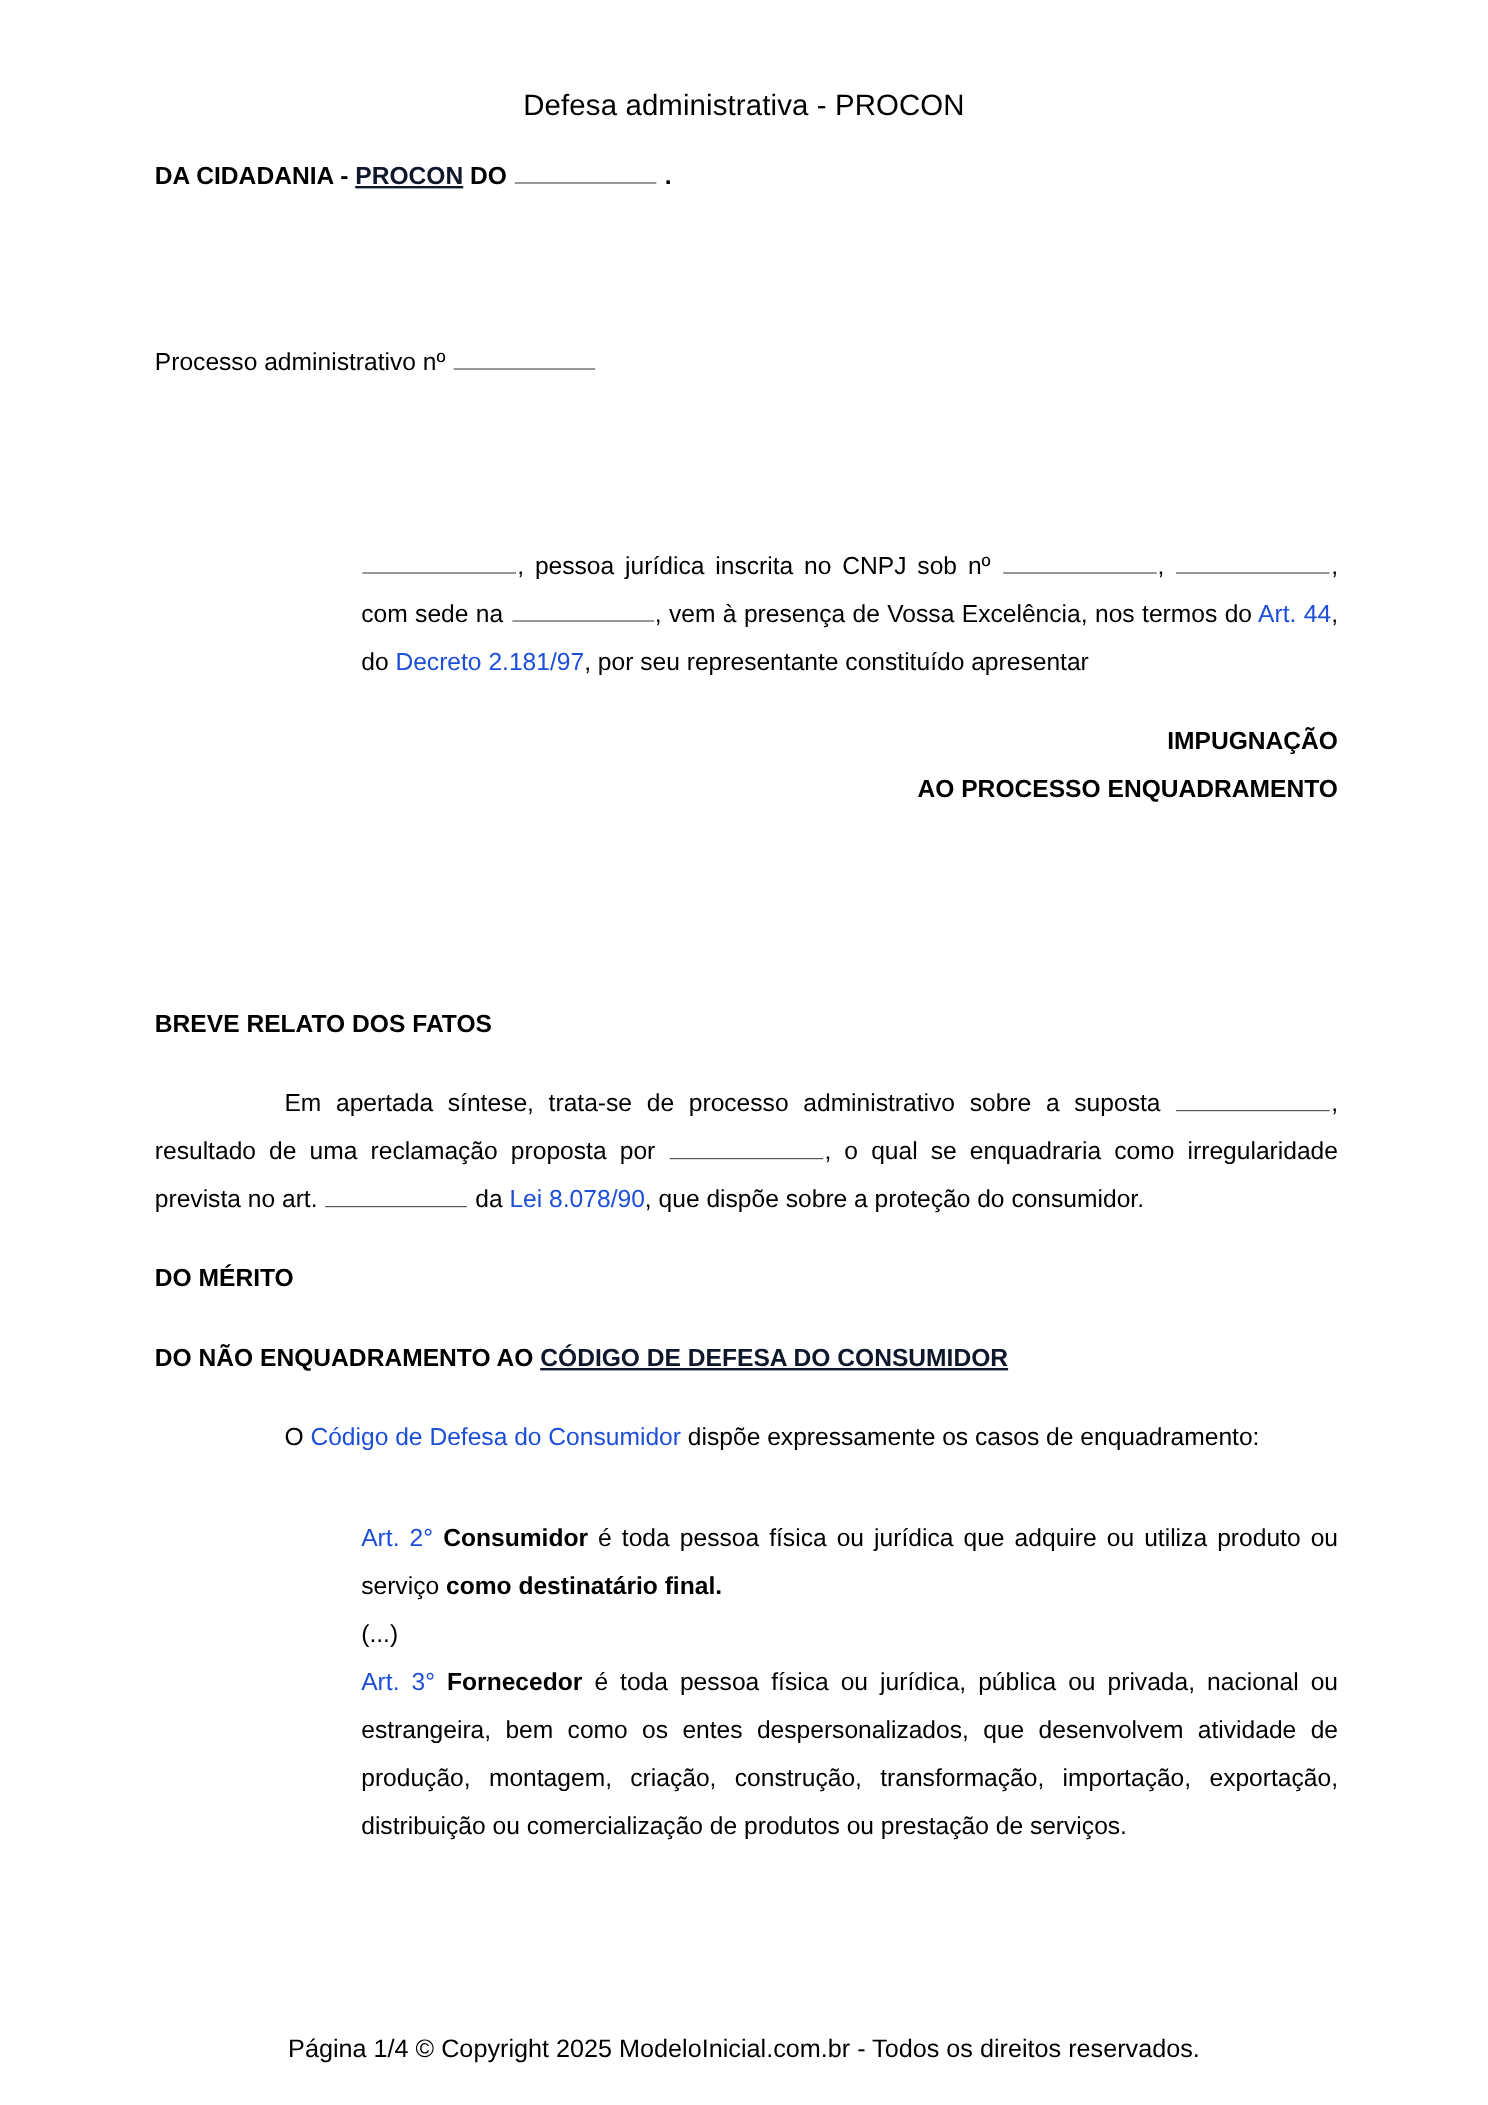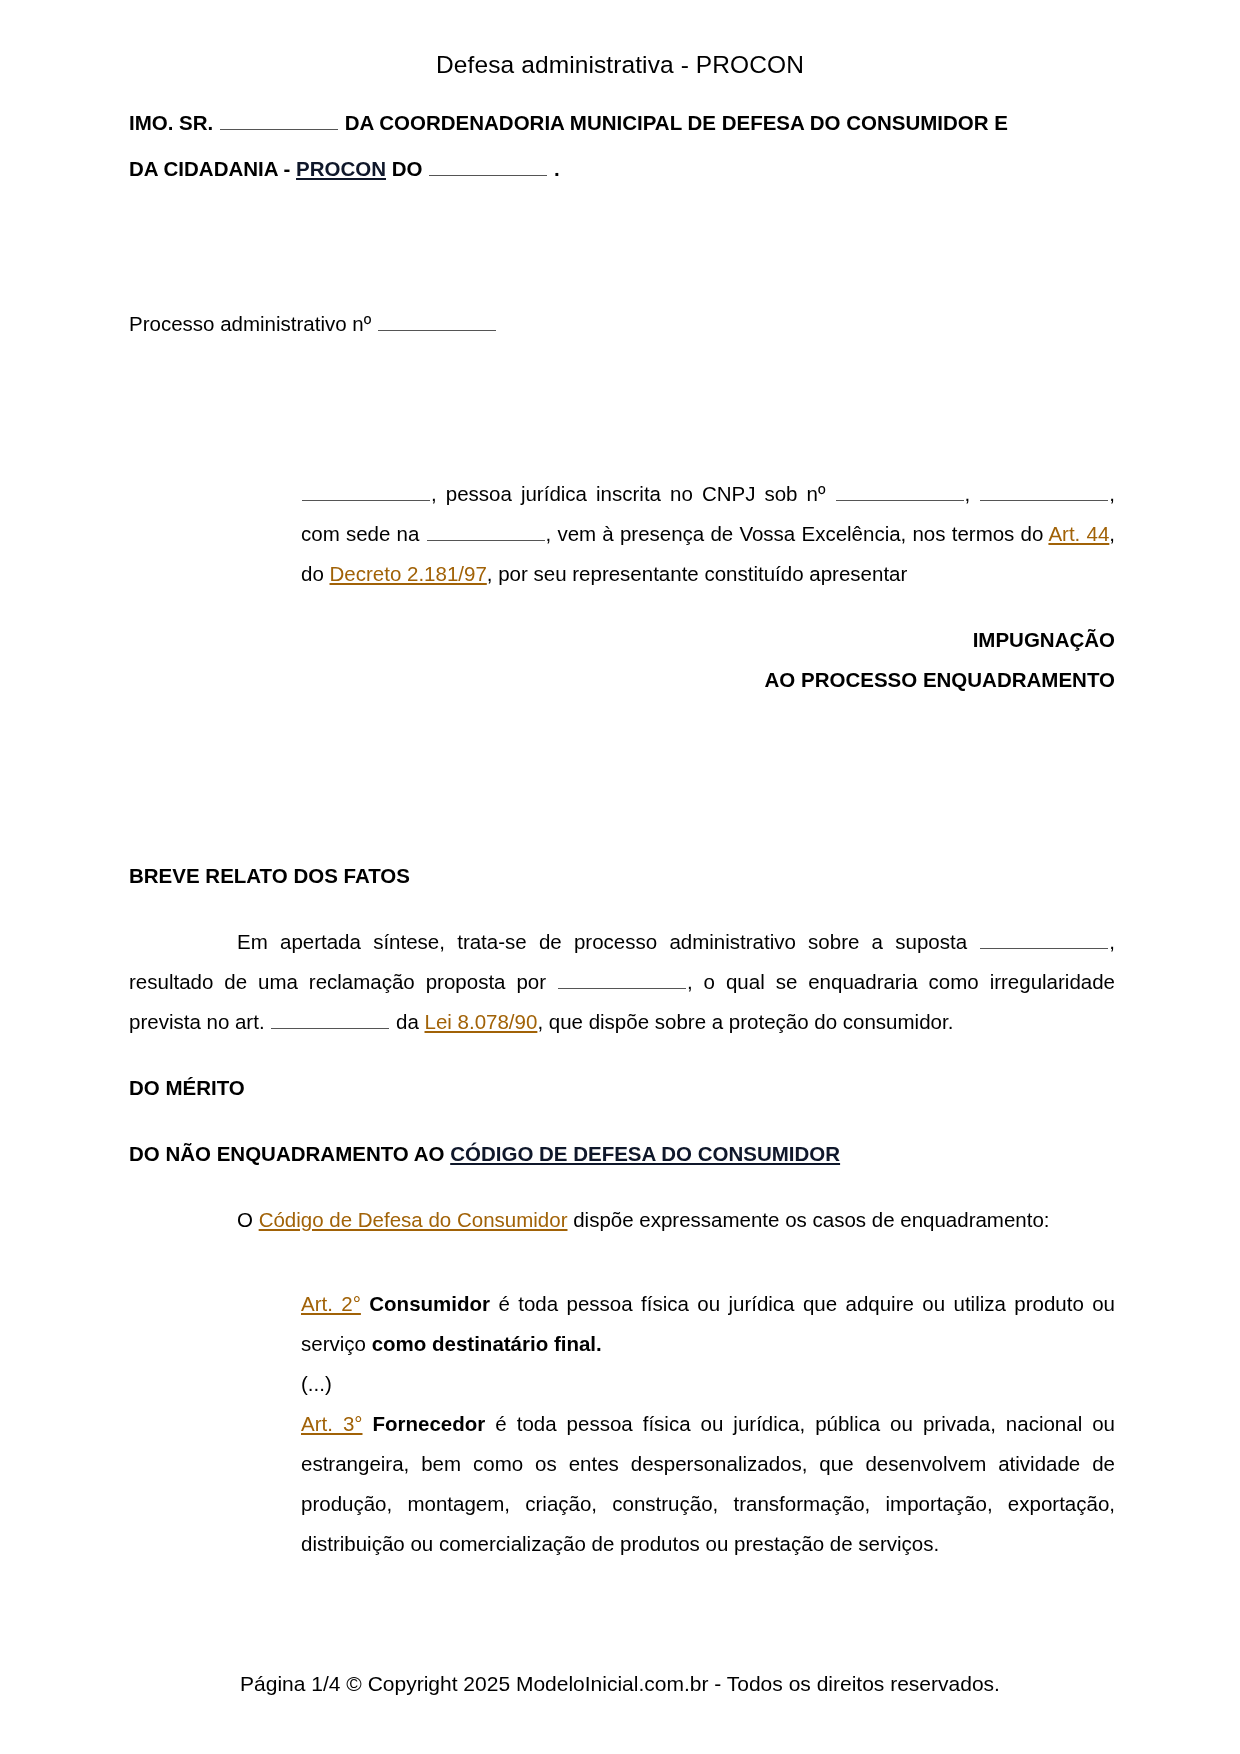--- a/index.html
+++ b/index.html
@@ -22,38 +22,38 @@
     height: 1754px;
     box-sizing: border-box;
     padding: 0;
   }
   .doc-title {
     text-align: center;
     font-size: 24.5px;
     line-height: 1.2;
     padding-top: 50px;
     letter-spacing: 0.1px;
+    margin-top: 24px;
   }
   .body-area {
     position: absolute;
     left: 129px;
     right: 125px;
     top: 100px;
   }
   p {
     margin: 0;
     font-size: 20.5px;
     line-height: 1.95;
   }
   .just { text-align: justify; text-align-last: left; }
   .bold { font-weight: bold; }
   .center { text-align: right; }
   .lnk {
-    color: #a16207;
-    text-decoration: underline;
+    color: #1d4ed8;
   }
   .lnk-b {
     color: #0f172a;
     text-decoration: underline;
     font-weight: bold;
   }
   
   .blank {
     display: inline-block;
     border-bottom: 1.6px solid #555;
@@ -91,25 +91,20 @@
 </style>
 </head>
 <body>
 
 <div class="page">
 
   <div class="doc-title">Defesa administrativa - PROCON</div>
 
   <div class="body-area">
 
-    <p class="head-block">
-      <span>IMO. SR.</span>
-      <span class="blank b-lg"></span>
-      <span>DA COORDENADORIA MUNICIPAL DE DEFESA DO CONSUMIDOR E</span>
-    </p>
     <p class="head-block">
       <span>DA CIDADANIA -</span>
       <span class="lnk-b">PROCON</span>
       <span>DO</span>
       <span class="blank b-lg"></span>
       <span>.</span>
     </p>
 
     <div class="sp-xl"></div>
     <div class="sp-s"></div>

